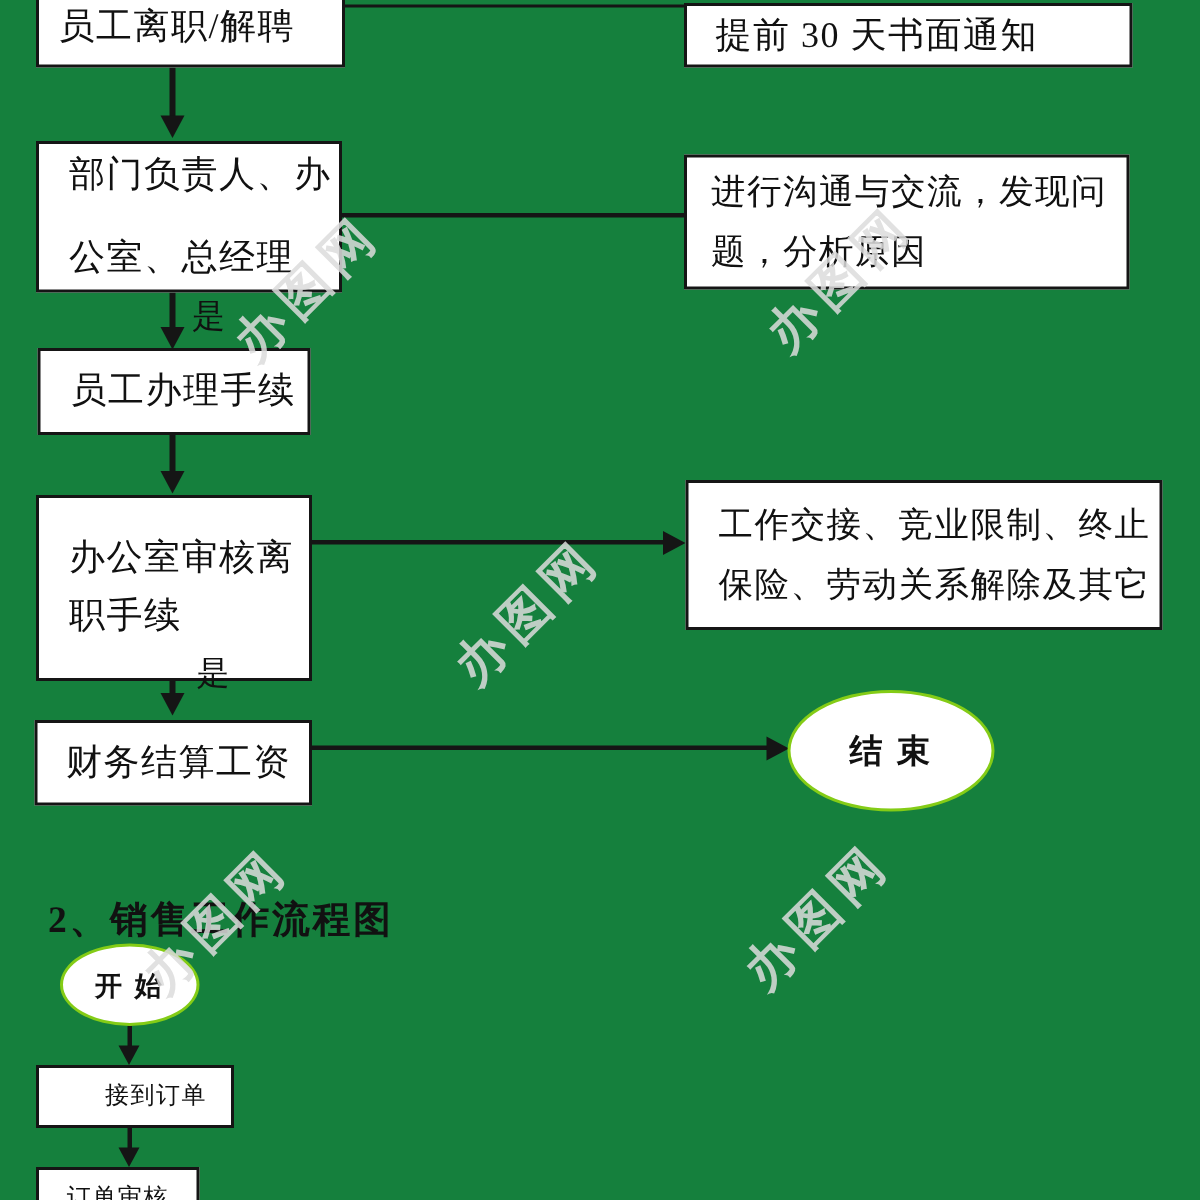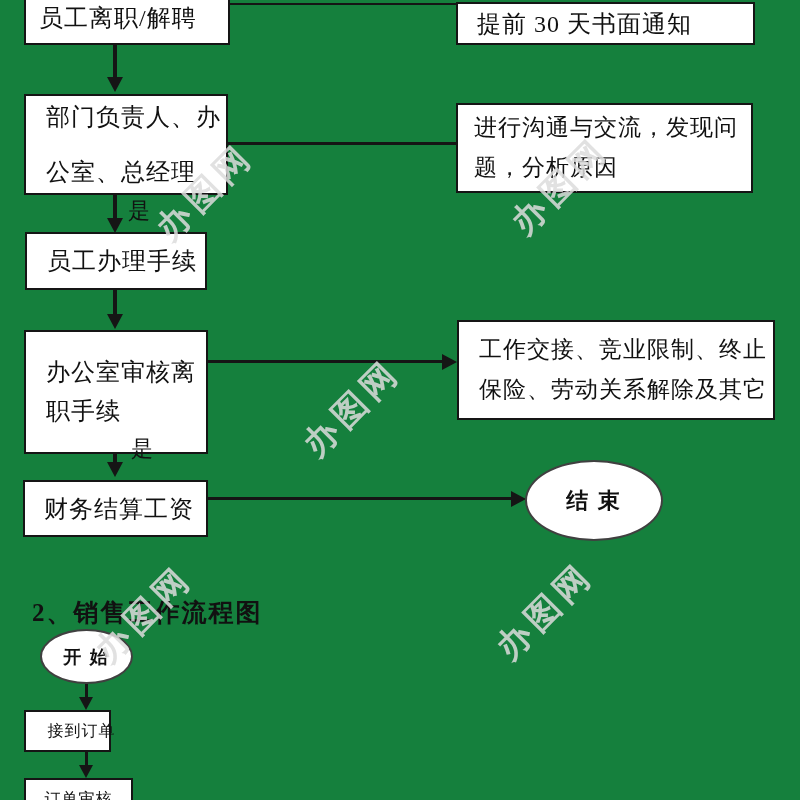--- a/index.html
+++ b/index.html
@@ -21,21 +21,21 @@
     justify-content:center;
     z-index:10;
     font-size:24px;
     line-height:40px;
     letter-spacing:1px;
     white-space:nowrap;
   }
   .box .ln{display:block;}
   .ellipse{
     position:absolute;
-    border:2px solid #404040;
+    border:2px solid #84cc16;
     background:#ffffff;
     box-sizing:border-box;
     border-radius:50%;
     display:flex;
     align-items:center;
     justify-content:center;
     z-index:10;
     font-weight:bold;
   }
   .vline,.hline{position:absolute;background:#151515;z-index:8;}
@@ -149,21 +149,21 @@
 
   <div class="title">2、销售工作流程图</div>
 
   <div class="ellipse" style="left:40px;top:629px;width:93px;height:55px;font-size:18px;letter-spacing:2px;">
     <span>开 始</span>
   </div>
 
   <div class="vline" style="left:85px;top:684px;width:3px;height:15px;"></div>
   <div class="head-down" style="left:79px;top:697px;border-left-width:7px;border-right-width:7px;border-top-width:13px;"></div>
 
-  <div class="box" style="left:24px;top:710px;width:87px;height:42px;align-items:center;font-size:16px;letter-spacing:1px;padding-left:28px;">
+  <div class="box" style="left:24px;top:710px;width:132px;height:42px;align-items:center;font-size:16px;letter-spacing:1px;padding-left:28px;">
     <span class="ln">接到订单</span>
   </div>
 
   <div class="vline" style="left:85px;top:752px;width:3px;height:14px;"></div>
   <div class="head-down" style="left:79px;top:765px;border-left-width:7px;border-right-width:7px;border-top-width:13px;"></div>
 
   <div class="box" style="left:24px;top:778px;width:109px;height:42px;align-items:center;font-size:16px;letter-spacing:1px;">
     <span class="ln">订单审核</span>
   </div>
 

